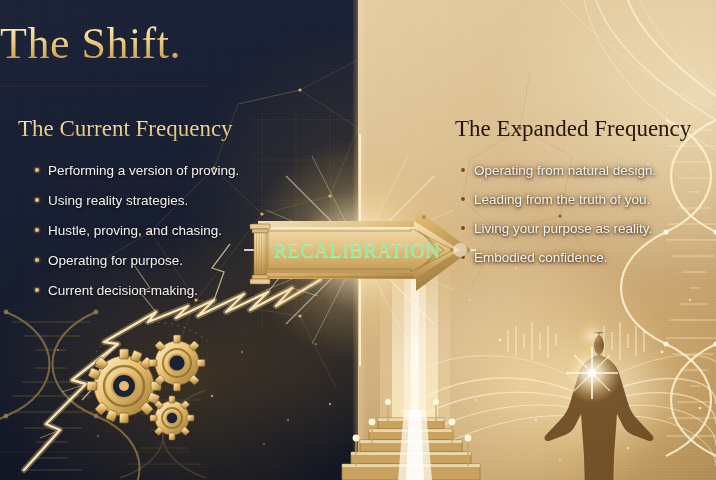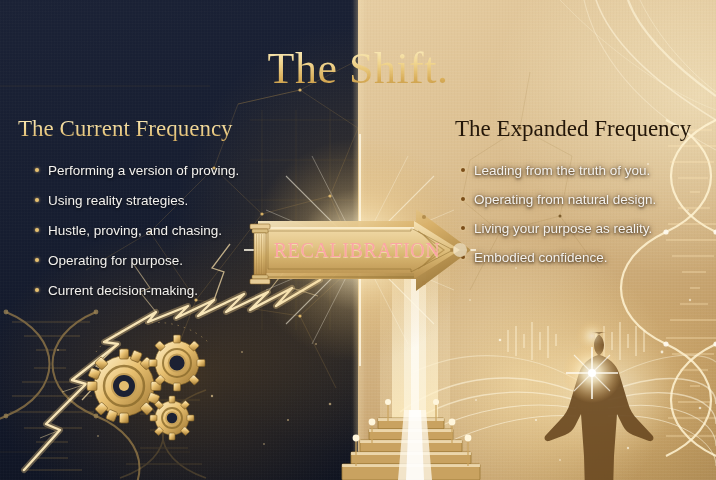--- a/index.html
+++ b/index.html
@@ -51,26 +51,24 @@
     position:absolute;left:352px;top:0;width:14px;height:480px;
     background:linear-gradient(90deg, rgba(255,215,140,0) 0%, rgba(255,225,165,.30) 45%, rgba(255,240,200,.18) 60%, rgba(255,215,140,0) 100%);
     pointer-events:none;
   }
 
   svg.layer{position:absolute;left:0;top:0;width:716px;height:480px;pointer-events:none;}
 
   
   .title{
     position:absolute;left:0;top:18px;width:716px;
-    text-align:center;
     font-family:"Liberation Serif","DejaVu Serif",serif;
     font-size:44px;letter-spacing:.5px;
     line-height:52px;
     z-index:40;
-    margin-top:25px;
   }
   .title .t-clip{position:relative;display:inline-block;}
   .title .t-base{
     background:linear-gradient(180deg,#fdf1c8 0%,#f0d48d 40%,#d8ad58 72%,#b98c3c 100%);
     -webkit-background-clip:text;background-clip:text;color:transparent;
     text-shadow:none;
   }
   
   .title .t-over{
     position:absolute;left:0;top:0;white-space:nowrap;
@@ -118,21 +116,21 @@
   
   .banner{
     position:absolute;left:248px;top:207px;width:225px;height:86px;
     z-index:45;
   }
   .banner-label{
     position:absolute;left:14px;top:0;width:190px;height:86px;
     display:flex;align-items:center;justify-content:center;
     font-family:"Liberation Serif","DejaVu Serif",serif;
     font-size:20px;letter-spacing:.6px;
-    color:#fca5a5;
+    color:#86efac;
     text-shadow:0 1px 0 rgba(255,240,200,.55);
     z-index:3;
     white-space:nowrap;
   }
 </style>
 </head>
 <body>
 
 <div id="stage">
 
@@ -531,19 +529,19 @@
   <ul class="list list-left">
     <li>Performing a version of proving.</li>
     <li>Using reality strategies.</li>
     <li>Hustle, proving, and chasing.</li>
     <li>Operating for purpose.</li>
     <li>Current decision-making.</li>
   </ul>
 
   <div class="head head-right">The Expanded Frequency</div>
   <ul class="list list-right">
+    <li>Operating from natural design.</li>
     <li>Leading from the truth of you.</li>
-    <li>Operating from natural design.</li>
     <li>Living your purpose as reality.</li>
     <li>Embodied confidence.</li>
   </ul>
 
 </div>
 
 </body></html>

